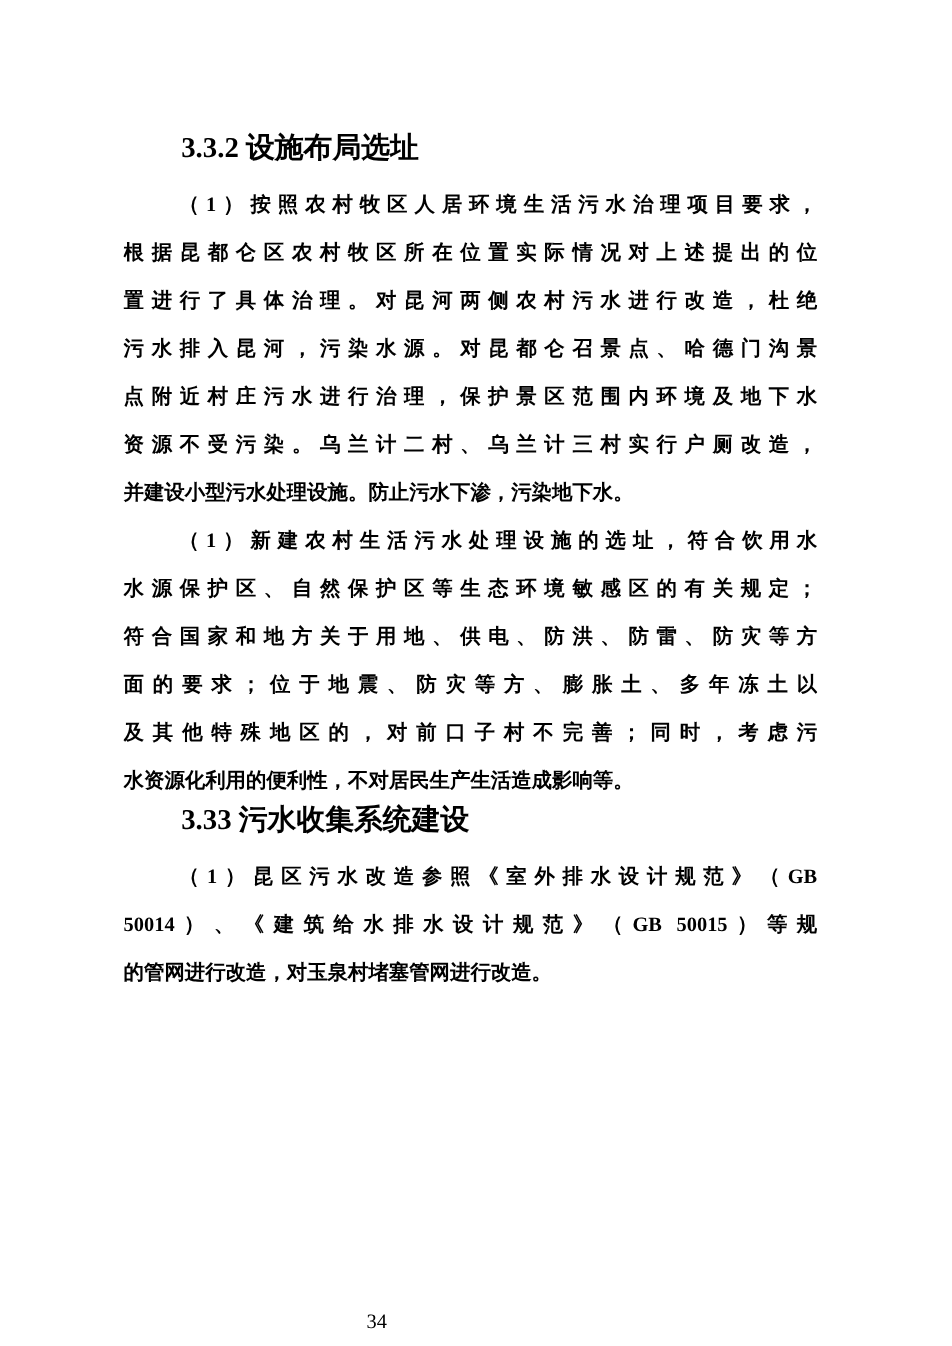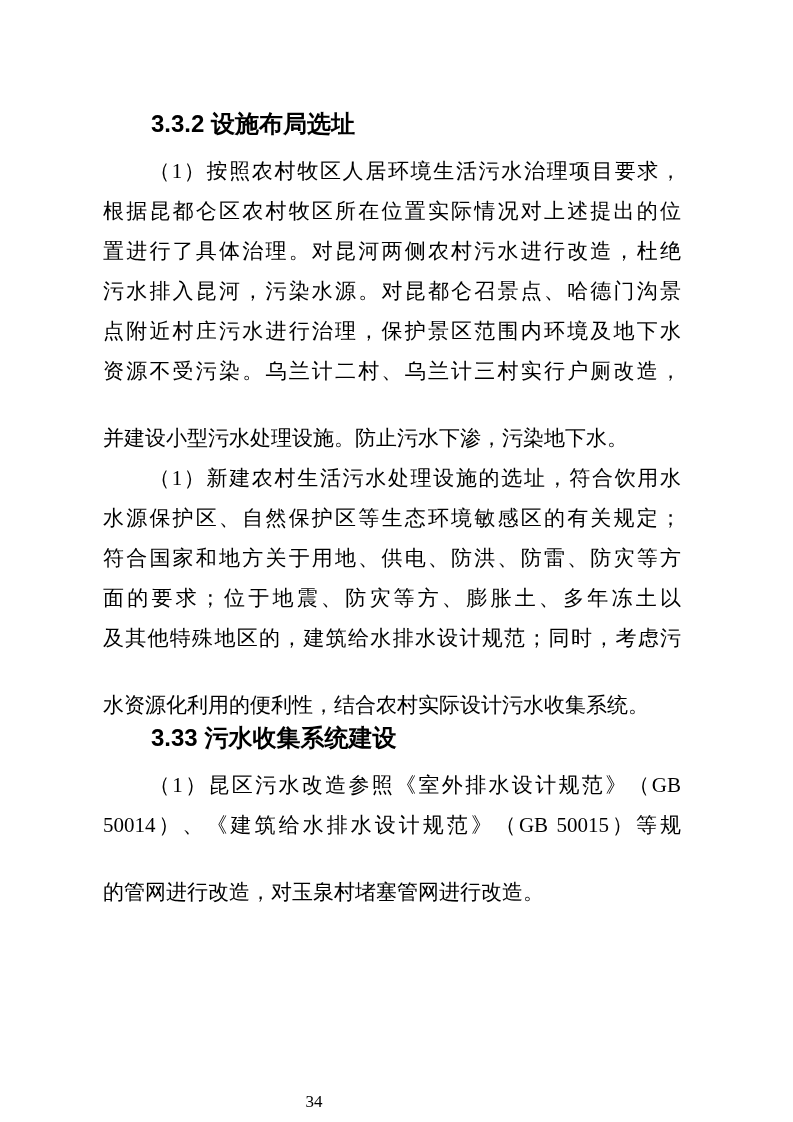--- a/index.html
+++ b/index.html
@@ -17,41 +17,41 @@
     color: var(--text-color);
   }
   .content {
     position: absolute;
     left: 103px;
     top: 104px;
     width: 578px;
     font-family: "Liberation Serif", "DejaVu Serif", serif;
   }
   .heading {
-    font-family: Liberation Sans, sans-serif;
+    font-family: Liberation Serif, serif;
     font-weight: bold;
     font-size: 24px;
     line-height: 40px;
     height: 40px;
     padding-left: 48px;
     white-space: nowrap;
   }
   .heading.h-first { margin-bottom: 6.5px; }
   .heading.h-second { margin-top: -7px; margin-bottom: 7px; }
-  .para { font-size: 21px; }
+  .para { font-size: 17px; font-weight: bold; }
   .para .line {
     line-height: 40px;
     height: 40px;
     text-align: justify;
     text-align-last: justify;
     overflow: hidden;
     letter-spacing: 0;
   }
   .para .line.first { padding-left: 46px; }
-  .para .line.last { text-align-last: left; margin-top: 27px; }
+  .para .line.last { text-align-last: left; }
   .page-number {
     position: absolute;
     left: 297px;
     top: 1091px;
     width: 34px;
     text-align: center;
     font-family: "Liberation Serif", "DejaVu Serif", serif;
     font-size: 17px;
     line-height: 22px;
   }
@@ -69,22 +69,22 @@
         <div class="line">污水排入昆河，污染水源。对昆都仑召景点、哈德门沟景</div>
         <div class="line">点附近村庄污水进行治理，保护景区范围内环境及地下水</div>
         <div class="line">资源不受污染。乌兰计二村、乌兰计三村实行户厕改造，</div>
         <div class="line last">并建设小型污水处理设施。防止污水下渗，污染地下水。</div>
       </div>
       <div class="para">
         <div class="line first">（1）新建农村生活污水处理设施的选址，符合饮用水</div>
         <div class="line">水源保护区、自然保护区等生态环境敏感区的有关规定；</div>
         <div class="line">符合国家和地方关于用地、供电、防洪、防雷、防灾等方</div>
         <div class="line">面的要求；位于地震、防灾等方、膨胀土、多年冻土以</div>
-        <div class="line">及其他特殊地区的，建筑给水排水设计规范；同时，考虑污</div>
-        <div class="line last">水资源化利用的便利性，结合农村实际设计污水收集系统。</div>
+        <div class="line">及其他特殊地区的，对前口子村不完善；同时，考虑污</div>
+        <div class="line last">水资源化利用的便利性，不对居民生产生活造成影响等。</div>
       </div>
       <div class="heading h-second">3.33 污水收集系统建设</div>
       <div class="para">
         <div class="line first">（1）昆区污水改造参照《室外排水设计规范》（GB</div>
         <div class="line">50014）、《建筑给水排水设计规范》（GB 50015）等规</div>
         <div class="line last">的管网进行改造，对玉泉村堵塞管网进行改造。</div>
       </div>
     </div>
   <div class="page-number">34</div>
 </div>

